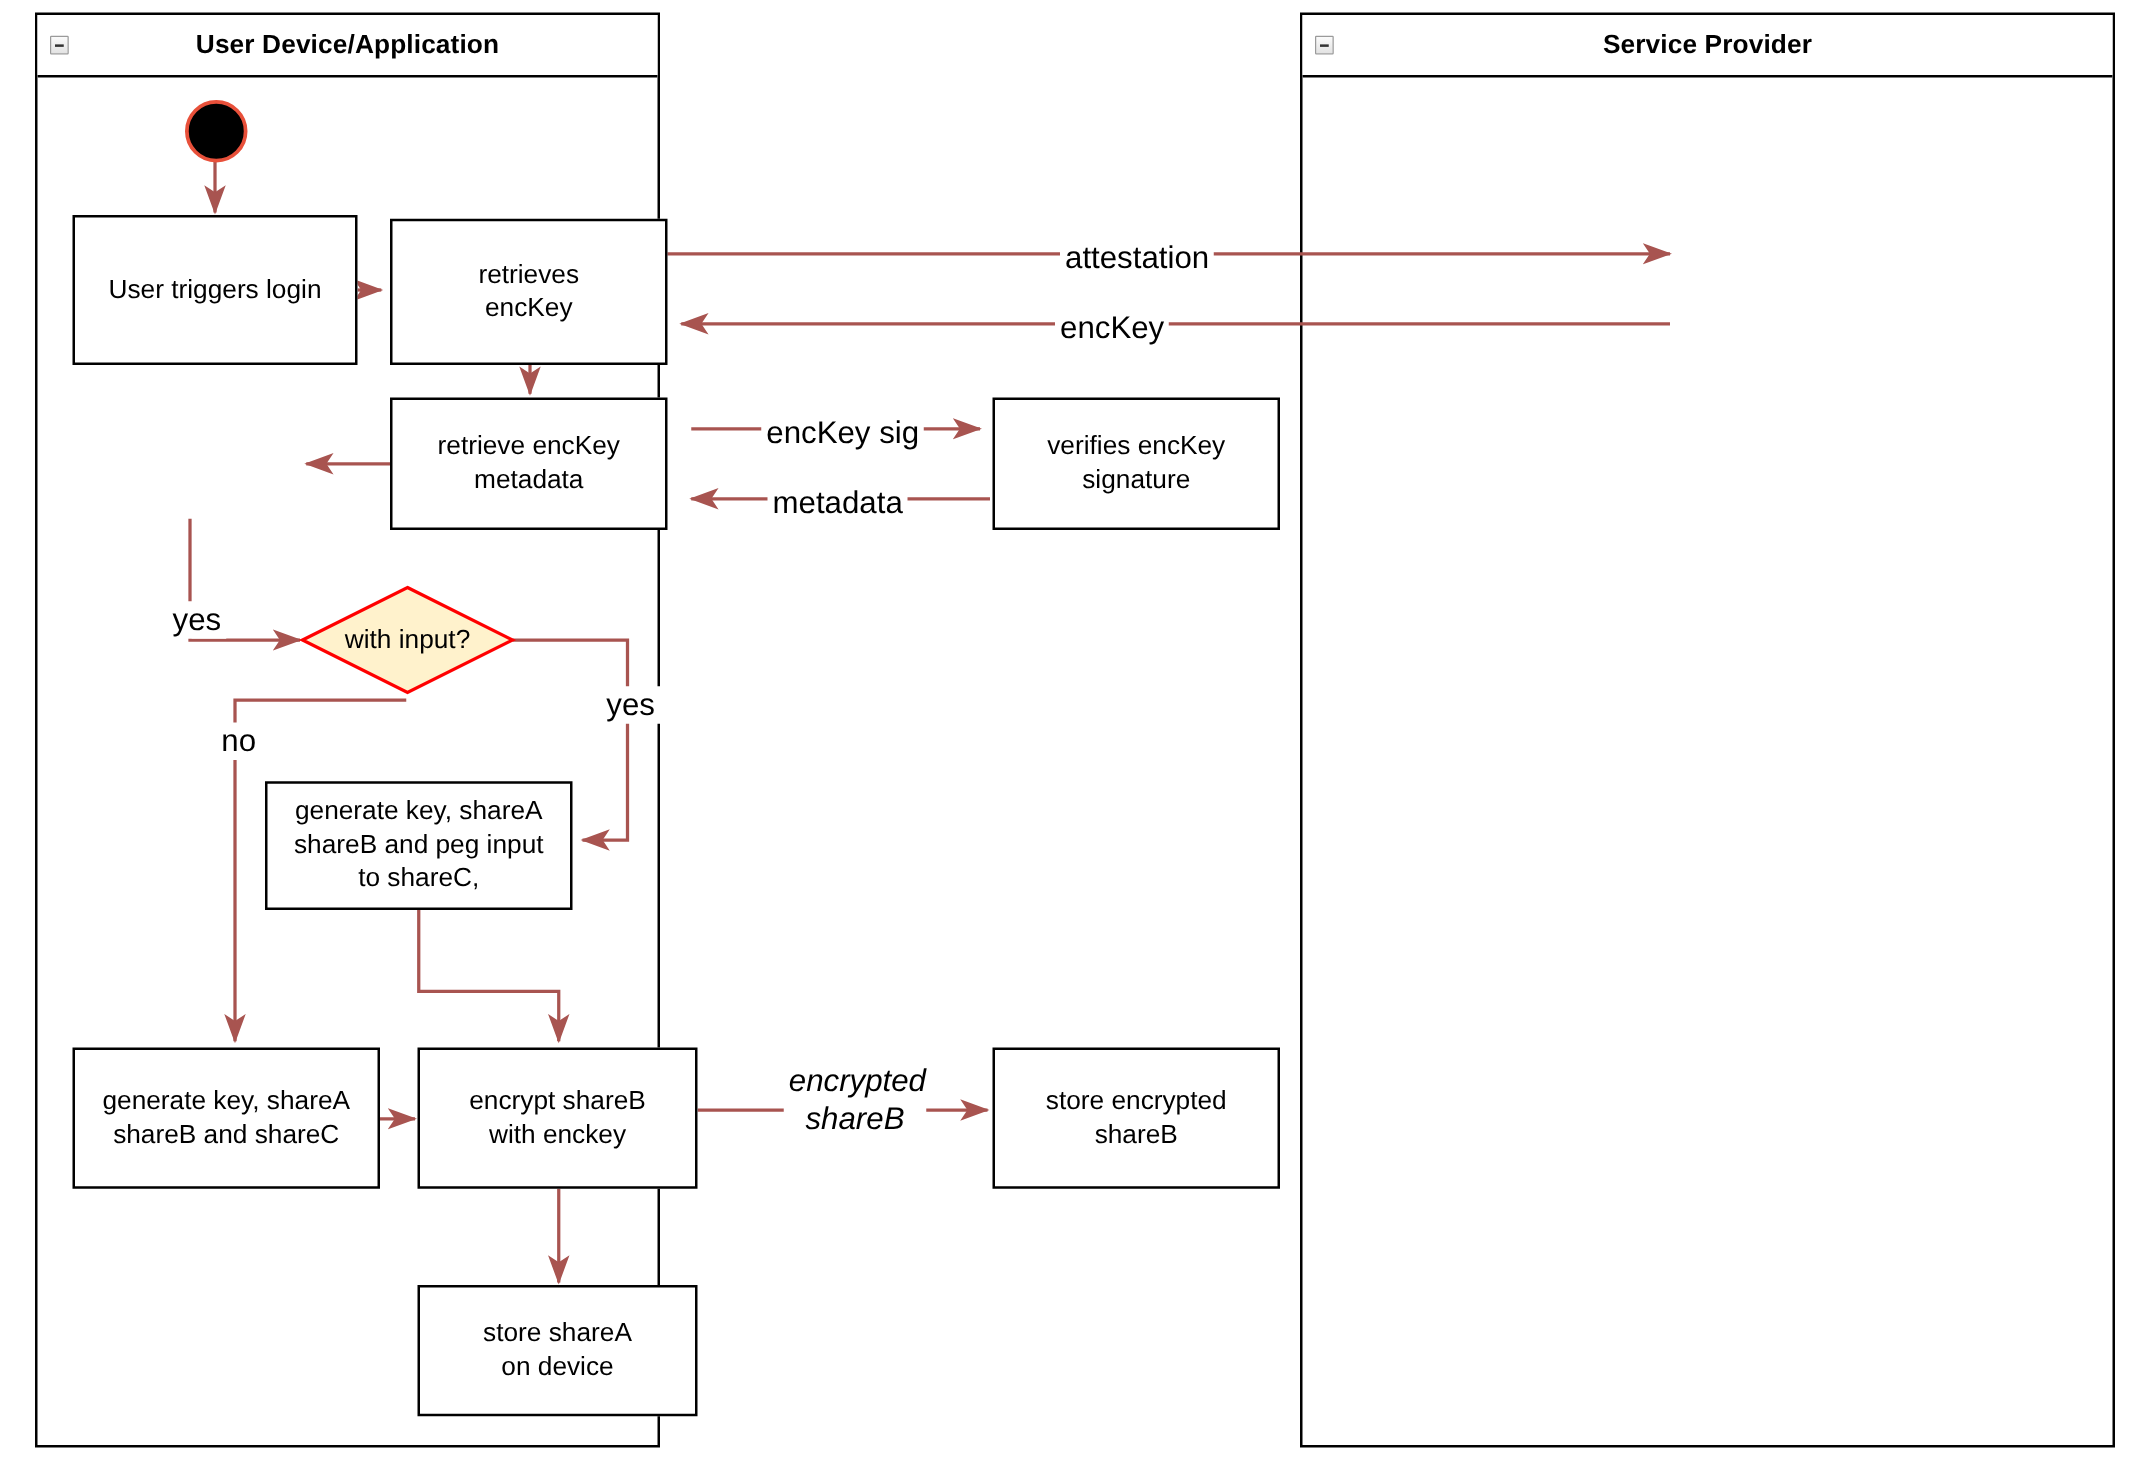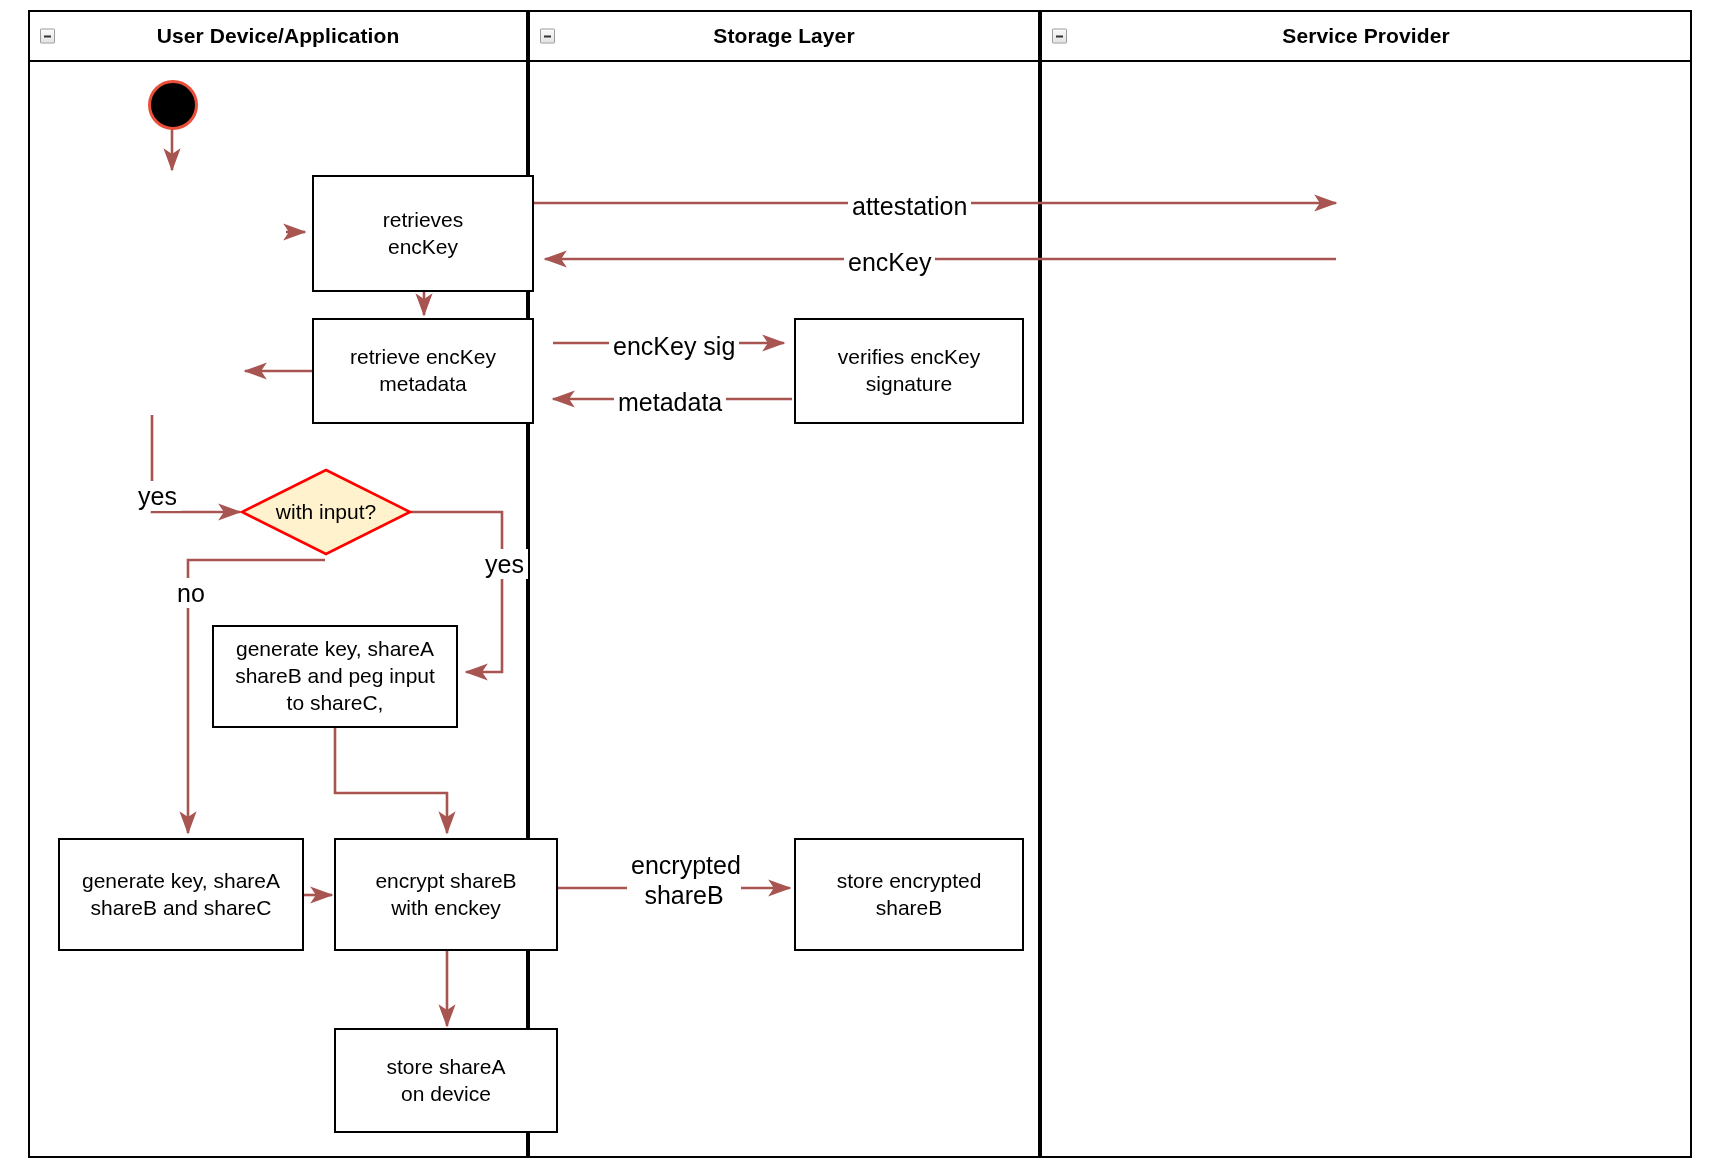--- a/index.html
+++ b/index.html
@@ -155,26 +155,20 @@
 
 <div id="canvas">
 
   <div class="lane" style="left:28px; top:10px; width:500px; height:1148px;">
     <div class="lane-header">
       <span class="collapse-icon"></span>
       <span class="lane-title">User Device/Application</span>
     </div>
   </div>
 
-  <div class="lane" style="left:528px; top:10px; width:512px; height:1148px;">
-    <div class="lane-header">
-      <span class="collapse-icon"></span>
-      <span class="lane-title">Storage Layer</span>
-    </div>
-  </div>
 
   <div class="lane" style="left:1040px; top:10px; width:652px; height:1148px;">
     <div class="lane-header">
       <span class="collapse-icon"></span>
       <span class="lane-title">Service Provider</span>
     </div>
   </div>
 
   <svg id="edges" viewBox="0 0 1720 1170" xmlns="http://www.w3.org/2000/svg">
     <defs>
@@ -216,25 +210,28 @@
     </g>
   </svg>
 
   <div class="edge-label" style="left:848px; top:191px;">attestation</div>
   <div class="edge-label" style="left:844px; top:247px;">encKey</div>
   <div class="edge-label" style="left:609px; top:331px;">encKey sig</div>
   <div class="edge-label" style="left:614px; top:387px;">metadata</div>
   <div class="edge-label" style="left:134px; top:481px;">yes</div>
   <div class="edge-label" style="left:481px; top:549px;">yes</div>
   <div class="edge-label" style="left:173px; top:578px;">no</div>
-  <div class="edge-label" style="left:627px; top:850px; width:106px;">encrypted
+  <div class="edge-label" style="left:627px; top:850px; width:106px;font-style:italic;">encrypted
 shareB</div>
 
   <div class="start-node" style="left:148px; top:80px; width:50px; height:50px;"></div>
 
+  <div class="node" style="left:58px; top:172px; width:228px; height:120px;">
+    <span class="node-label">User triggers login</span>
+  </div>
 
   <div class="node" style="left:312px; top:175px; width:222px; height:117px;">
     <span class="node-label">retrieves
 encKey</span>
   </div>
 
   <div class="node" style="left:312px; top:318px; width:222px; height:106px;">
     <span class="node-label">retrieve encKey
 metadata</span>
   </div>

